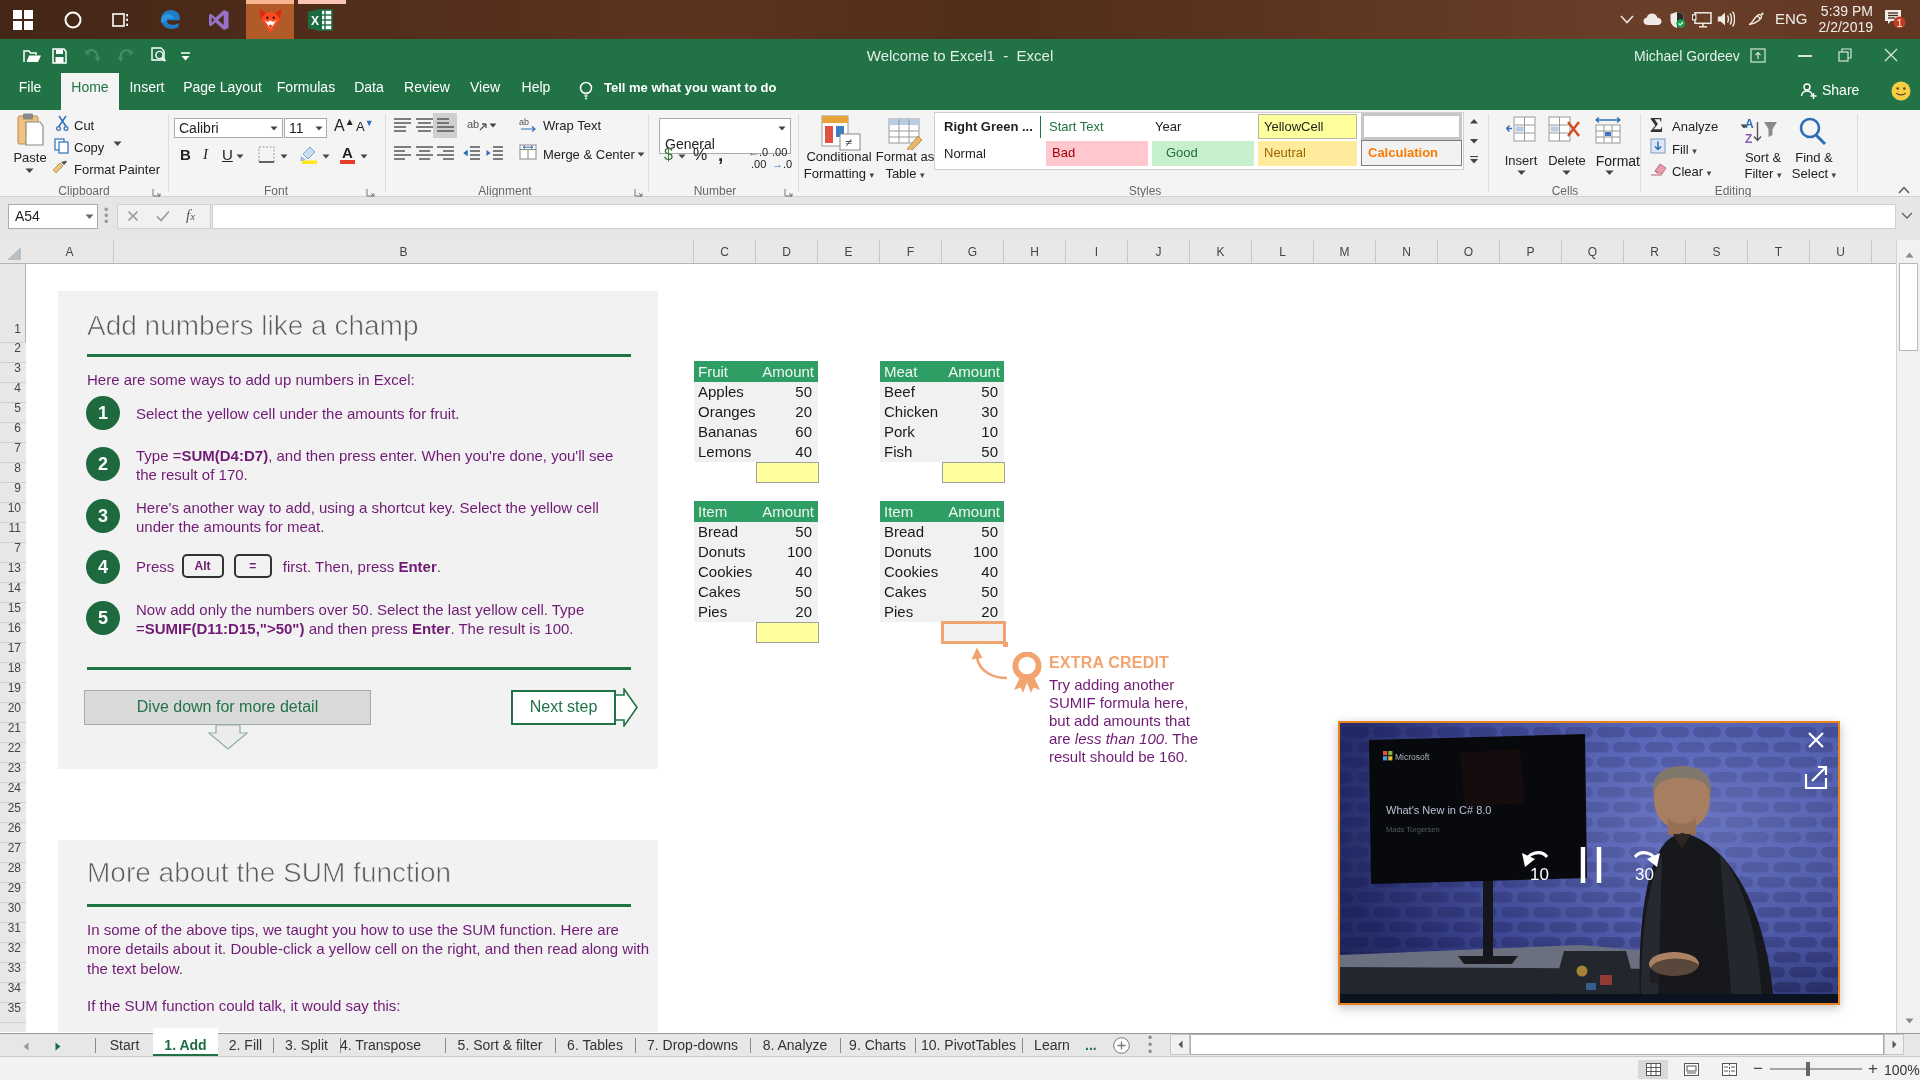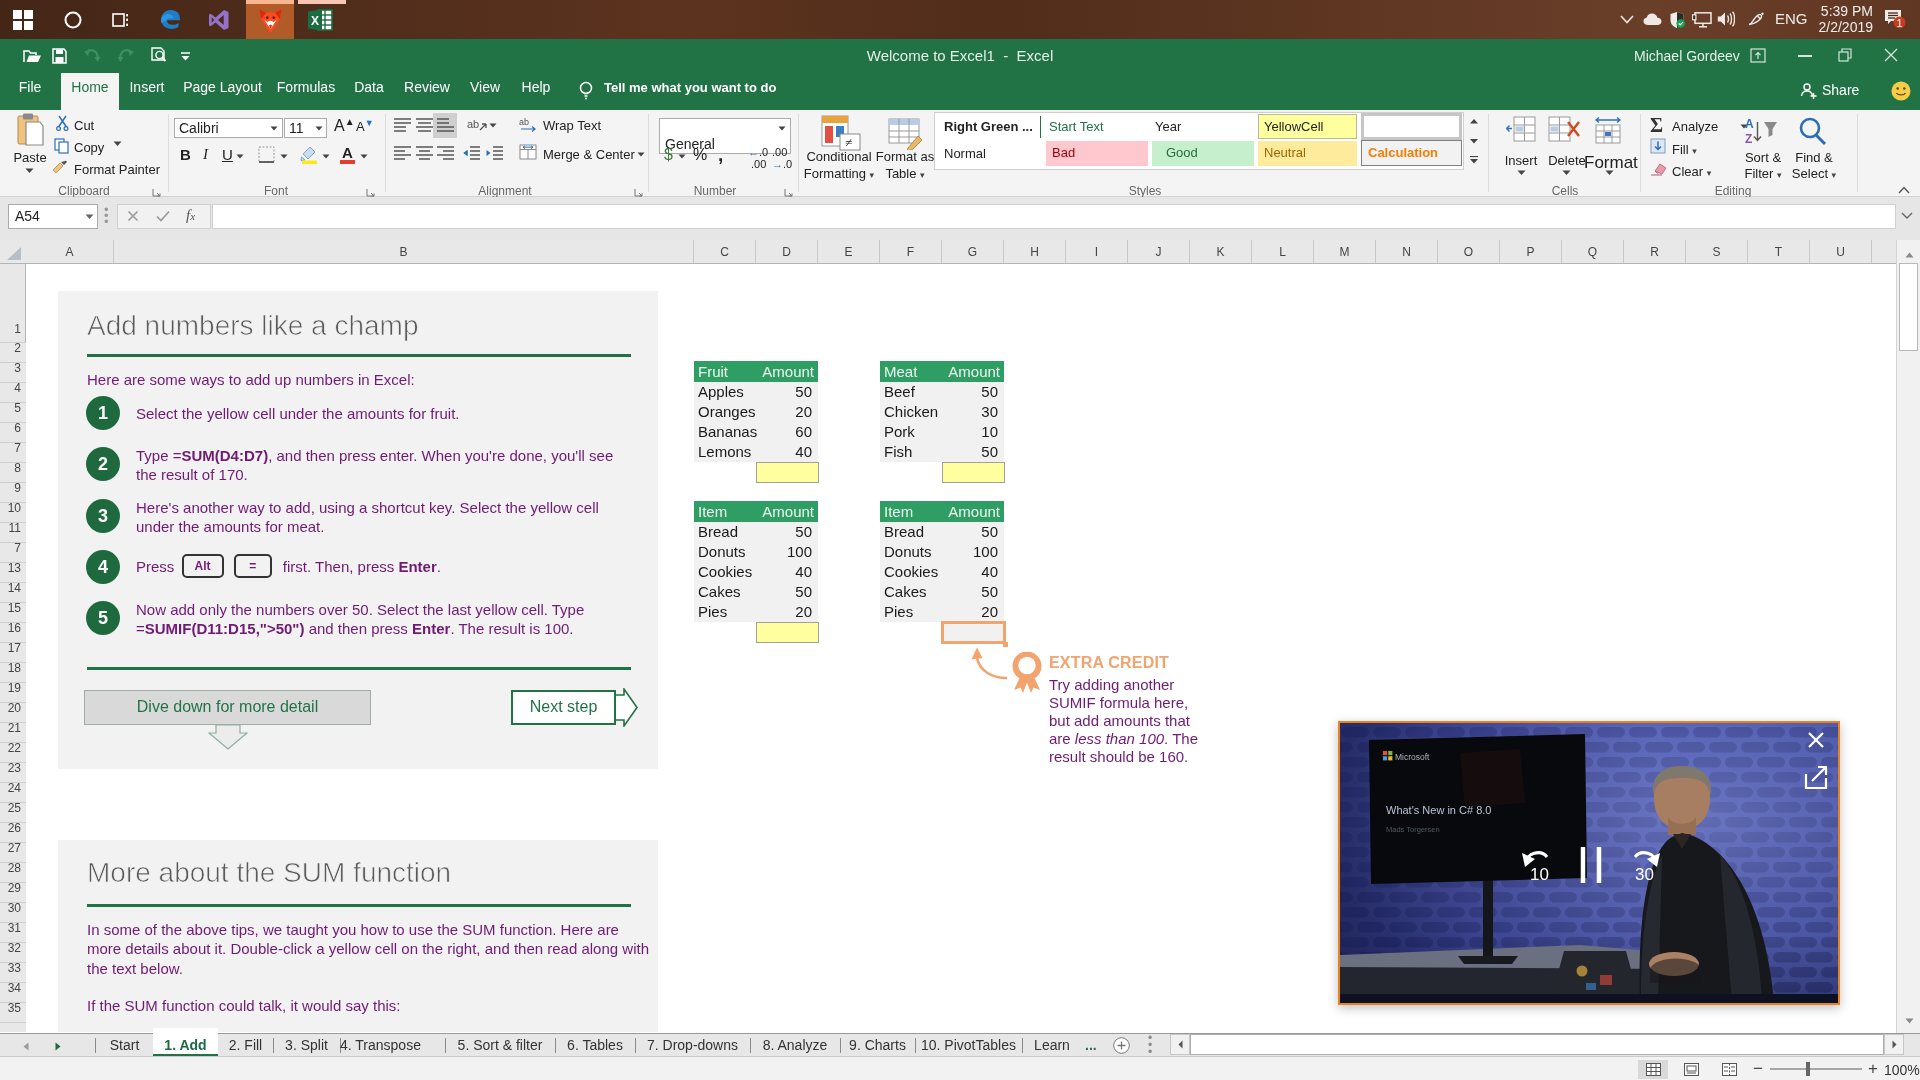--- a/index.html
+++ b/index.html
@@ -453,21 +453,21 @@
     </svg>
   <svg class="abs" style="left:1594px;top:4px" width="28" height="30" viewBox="0 0 28 30">
     <path d="M2 6 L26 6 M23 3.5 L26 6 L23 8.5 M5 3.5 L2 6 L5 8.5" stroke="#2a6fb5" stroke-width="1.3" fill="none"></path>
     <rect x="2" y="11" width="24" height="18" fill="#fff" stroke="#999"></rect>
     <line x1="2" y1="17" x2="26" y2="17" stroke="#999"></line>
       <line x1="2" y1="23" x2="26" y2="23" stroke="#999"></line>
     <line x1="10" y1="11" x2="10" y2="29" stroke="#999"></line>
       <line x1="18" y1="11" x2="18" y2="29" stroke="#999"></line>
     <rect x="11" y="18" width="6" height="4" fill="#4472c4"></rect>
   </svg>
-  <div class="abs" style="left:1584px;top:43px;width:56px;text-align:left;font-size:17px;color:#222">Format</div>
+  <div class="abs" style="left:1584px;top:43px;width:56px;text-align:right;font-size:14px;color:#222">Format</div>
   <svg class="abs" style="left:1605px;top:60px" width="9" height="6" viewBox="0 0 9 6">
       <path d="M0.5 0.5 L4.5 5 L8.5 0.5" fill="#444"></path>
     </svg>
 
   <div class="abs" style="left:1650px;top:4px;font-size:20px;color:#333;font-family:'Liberation Serif',serif;font-weight:bold">Σ</div>
   <div class="abs" style="left:1672px;top:9px;font-size:13px;color:#222">Analyze</div>
   <svg class="abs" style="left:1740px;top:14px" width="8" height="5" viewBox="0 0 8 5">
       <path d="M0.5 0.5 L4 4.5 L7.5 0.5" fill="#444"></path>
     </svg>
   <svg class="abs" style="left:1650px;top:28px" width="16" height="16" viewBox="0 0 16 16">

